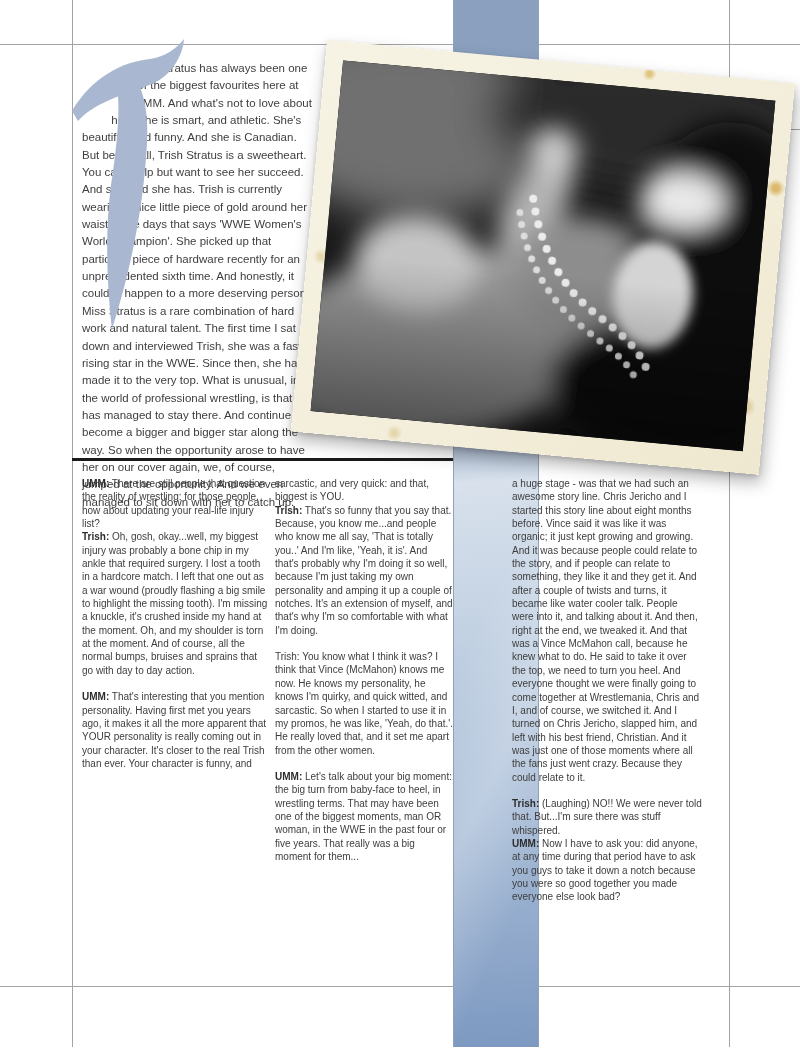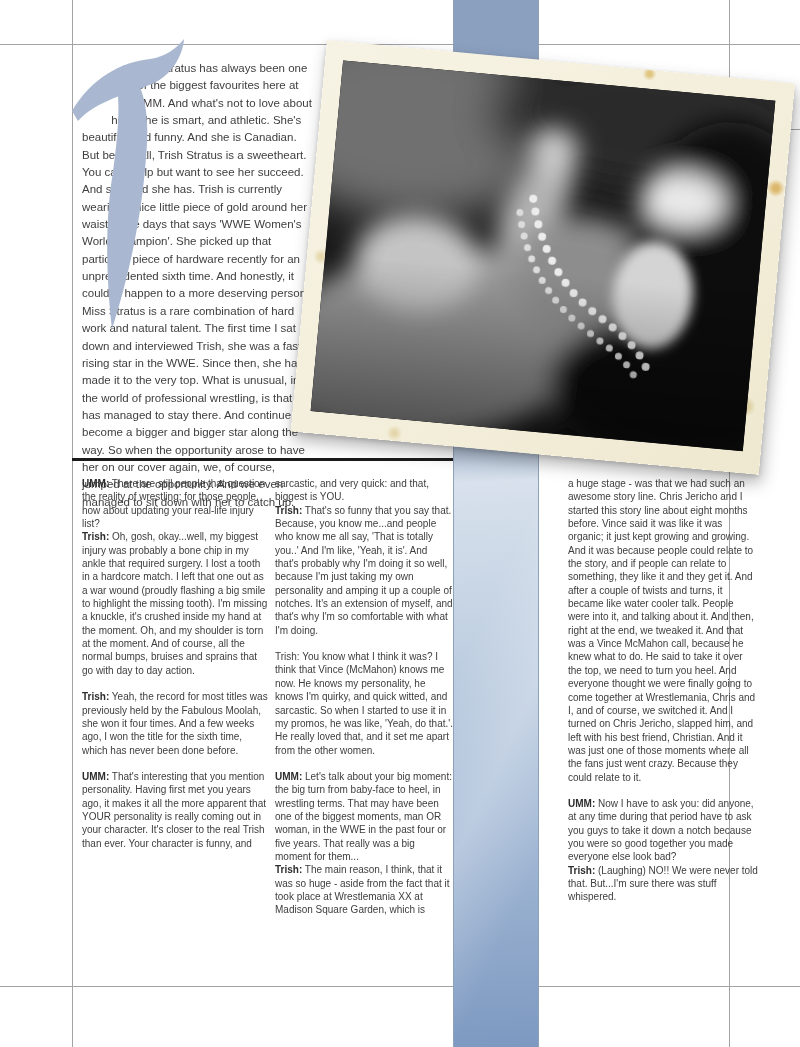--- a/index.html
+++ b/index.html
@@ -61,46 +61,44 @@
   </div>
 
   <div class="rule"></div>
 
   <div class="col" style="left:82px;width:186px">
       <div class="block">
         <p><span class="lbl">UMM:</span> There are still people that question the reality of wrestling: for those people, how about updating your real-life injury list?</p>
         <p><span class="lbl">Trish:</span> Oh, gosh, okay...well, my biggest injury was probably a bone chip in my ankle that required surgery. I lost a tooth in a hardcore match. I left that one out as a war wound (proudly flashing a big smile to highlight the missing tooth). I'm missing a knuckle, it's crushed inside my hand at the moment. Oh, and my shoulder is torn at the moment. And of course, all the normal bumps, bruises and sprains that go with day to day action.</p>
       </div>
       <div class="block">
-        <p><span class="lbl">Trish:</span> Yeah, the record for most titles was previously held by the Fabulous Moolah, she won it four times. And a few weeks ago, I won the title for the sixth time, which has never been done before.</p>
       </div>
       <div class="block">
         <p><span class="lbl">UMM:</span> That's interesting that you mention personality. Having first met you years ago, it makes it all the more apparent that YOUR personality is really coming out in your character. It's closer to the real Trish than ever. Your character is funny, and</p>
       </div>
     </div>
   <div class="col" style="left:275px;width:178px">
       <div class="block">
         <p>sarcastic, and very quick: and that, biggest is YOU.</p>
         <p><span class="lbl">Trish:</span> That's so funny that you say that. Because, you know me...and people who know me all say, 'That is totally you..' And I'm like, 'Yeah, it is'. And that's probably why I'm doing it so well, because I'm just taking my own personality and amping it up a couple of notches. It's an extension of myself, and that's why I'm so comfortable with what I'm doing.</p>
       </div>
       <div class="block">
         <p><span class="lbl plain">Trish:</span> You know what I think it was? I think that Vince (McMahon) knows me now. He knows my personality, he knows I'm quirky, and quick witted, and sarcastic. So when I started to use it in my promos, he was like, 'Yeah, do that.'. He really loved that, and it set me apart from the other women.</p>
       </div>
       <div class="block">
         <p><span class="lbl">UMM:</span> Let's talk about your big moment: the big turn from baby-face to heel, in wrestling terms. That may have been one of the biggest moments, man OR woman, in the WWE in the past four or five years. That really was a big moment for them...</p>
-        <p><span class="lbl">Trish:</span> The main reason, I think, that it was so huge - aside from the fact that it took place at Wrestlemania XX at Madison Square Garden, which is</p>
       </div>
     </div>
-  <div class="col" style="left:568px;width:190px">
+  <div class="col" style="left:512px;width:190px">
       <div class="block">
         <p>a huge stage - was that we had such an awesome story line. Chris Jericho and I started this story line about eight months before. Vince said it was like it was organic; it just kept growing and growing. And it was because people could relate to the story, and if people can relate to something, they like it and they get it. And after a couple of twists and turns, it became like water cooler talk. People were into it, and talking about it. And then, right at the end, we tweaked it. And that was a Vince McMahon call, because he knew what to do. He said to take it over the top, we need to turn you heel. And everyone thought we were finally going to come together at Wrestlemania, Chris and I, and of course, we switched it. And I turned on Chris Jericho, slapped him, and left with his best friend, Christian. And it was just one of those moments where all the fans just went crazy. Because they could relate to it.</p>
       </div>
       <div class="block">
+        <p><span class="lbl">Trish:</span> (Laughing) NO!!  We were never told that. But...I'm sure there was stuff whispered.</p>
         <p><span class="lbl">UMM:</span> Now I have to ask you: did anyone, at any time during that period have to ask you guys to take it down a notch because you were so good together you made everyone else look bad?</p>
-        <p><span class="lbl">Trish:</span> (Laughing) NO!!  We were never told that. But...I'm sure there was stuff whispered.</p>
       </div>
     </div>
 
   <div class="polaroid">
     <svg class="photo" viewBox="0 0 434 352" preserveAspectRatio="none" aria-hidden="true">
       <defs>
         <filter id="b20" x="-50%" y="-50%" width="200%" height="200%">
             <feGaussianBlur stdDeviation="20"></feGaussianBlur>
           </filter>
         <filter id="b12" x="-50%" y="-50%" width="200%" height="200%">

